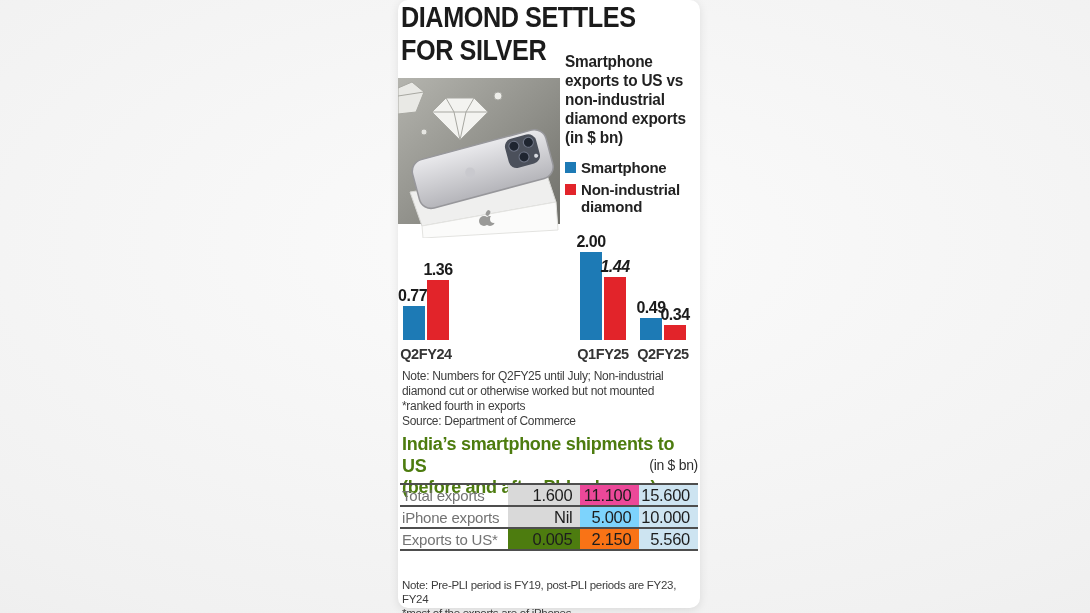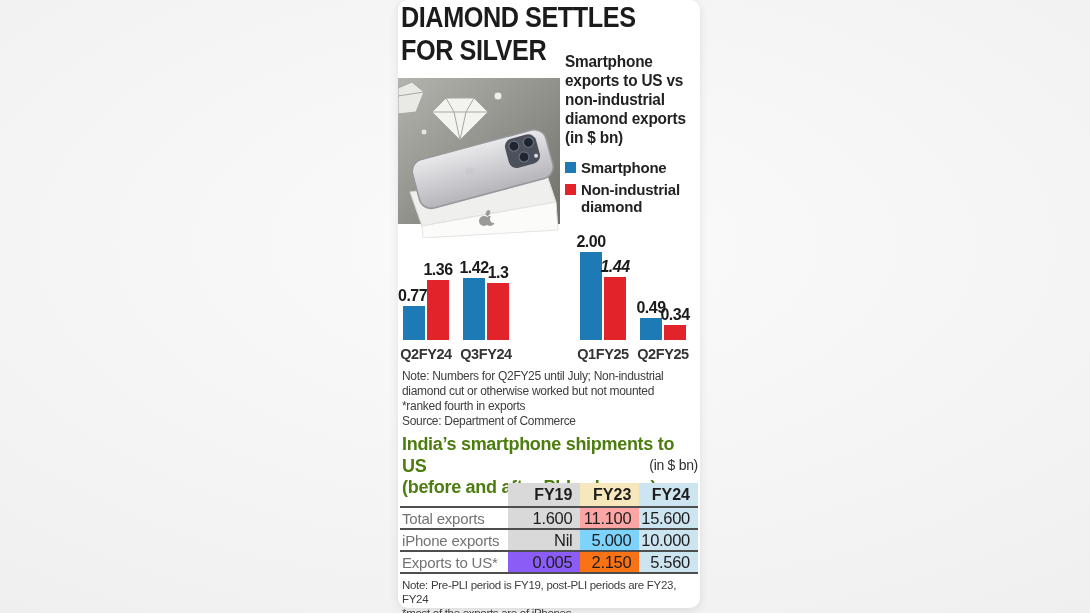--- a/index.html
+++ b/index.html
@@ -156,27 +156,20 @@
   </div>
 
   <div class="chart">
       <div class="bar-group" style="left: 5px;">
         <div class="bar" style="left: 0px; height: 34px; background: rgb(29, 122, 181);"></div>
         <div class="bar-value" style="bottom: 57px; left: -5px; text-align: left;">0.77*</div>
         <div class="bar" style="left: 24px; height: 60px; background: rgb(226, 36, 42);"></div>
         <div class="bar-value" style="bottom: 83px; left: 11px;">1.36</div>
         <div class="bar-cat">Q2FY24</div>
       </div>
-      <div class="bar-group" style="left: 65px;">
-        <div class="bar" style="left: 0px; height: 62px; background: rgb(29, 122, 181);"></div>
-        <div class="bar-value" style="bottom: 85px; left: -13px;">1.42</div>
-        <div class="bar" style="left: 24px; height: 57px; background: rgb(226, 36, 42);"></div>
-        <div class="bar-value" style="bottom: 80px; left: 11px;">1.3</div>
-        <div class="bar-cat">Q3FY24</div>
-      </div>
       <div class="bar-group" style="left: 182px;">
         <div class="bar" style="left: 0px; height: 88px; background: rgb(29, 122, 181);"></div>
         <div class="bar-value" style="bottom: 111px; left: -13px;">2.00</div>
         <div class="bar" style="left: 24px; height: 63px; background: rgb(226, 36, 42);"></div>
         <div class="bar-value" style="bottom: 86px; left: 11px; font-style: italic;">1.44</div>
         <div class="bar-cat">Q1FY25</div>
       </div>
       <div class="bar-group" style="left: 242px;">
         <div class="bar" style="left: 0px; height: 22px; background: rgb(29, 122, 181);"></div>
         <div class="bar-value" style="bottom: 45px; left: -13px;">0.49</div>
@@ -198,41 +191,35 @@
   </div>
 
   <table class="pli">
     <colgroup>
       <col class="c-label">
         <col class="c-fy19">
         <col class="c-fy23">
         <col class="c-fy24">
     </colgroup>
     <tbody>
-        <tr>
-      <th></th>
-      <th style="background: rgb(217, 217, 217);">FY19</th>
-      <th style="background: rgb(246, 231, 189);">FY23</th>
-      <th style="background: rgb(205, 228, 241);">FY24</th>
-    </tr>
     <tr class="data-row">
       <td class="rowlabel">Total exports</td>
       <td style="background: rgb(217, 217, 217);">1.600</td>
-      <td style="background: #fca5a5;">11.100</td>
+      <td style="background: #ec4899;">11.100</td>
       <td style="background: rgb(205, 228, 241);">15.600</td>
     </tr>
     <tr class="data-row">
       <td class="rowlabel">iPhone exports</td>
       <td style="background: rgb(217, 217, 217);">Nil</td>
       <td style="background: #7dd3fc; margin-left: 32px;">5.000</td>
       <td style="background: rgb(205, 228, 241);">10.000</td>
     </tr>
     <tr class="data-row">
       <td class="rowlabel">Exports to US*</td>
-      <td style="background: #8b5cf6;">0.005</td>
+      <td style="background: #4d7c0f;">0.005</td>
       <td style="background: #f97316;">2.150</td>
       <td style="background: rgb(205, 228, 241);">5.560</td>
     </tr>
   </tbody>
     </table>
 
   <div class="table-note">Note: Pre-PLI period is FY19, post-PLI periods are FY23, FY24
 *most of the exports are of iPhones</div>
 
 </div>

